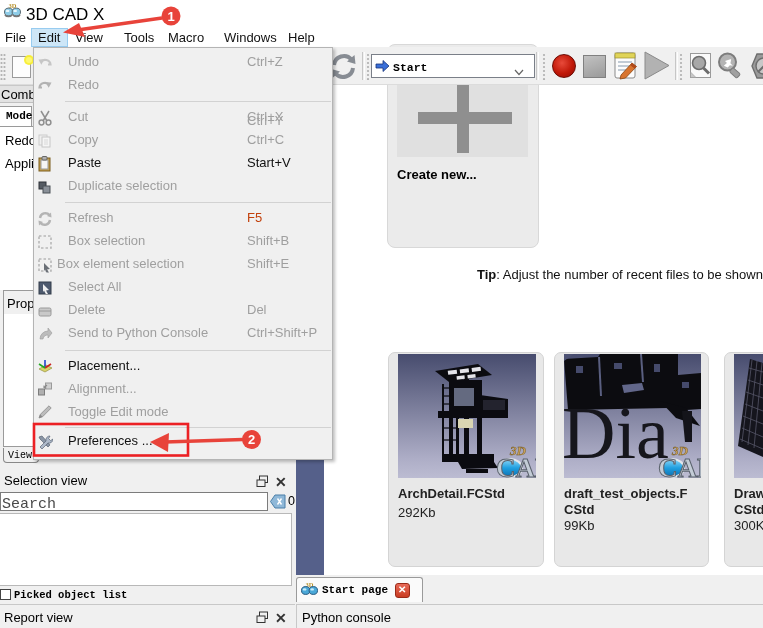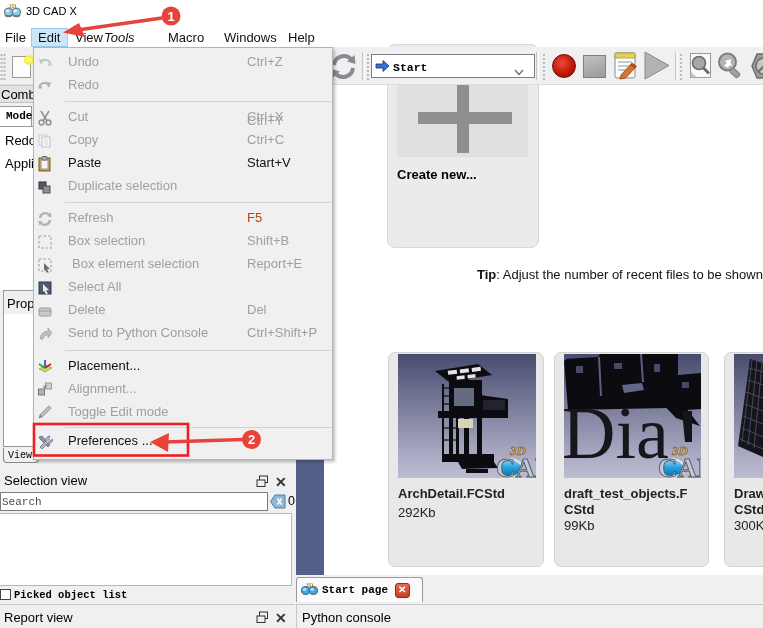--- a/index.html
+++ b/index.html
@@ -15,29 +15,29 @@
 <div class="abs" style="left:4px;top:2px;">
 <svg width="17" height="16" viewBox="0 0 17 16">
   <text x="8.5" y="6" font-size="6.5" font-weight="bold" fill="#b8922e" text-anchor="middle" font-family="Liberation Serif">3D</text>
   <ellipse cx="4.7" cy="10" rx="4.2" ry="3.9" fill="#8fcde8" stroke="#5a6a72" stroke-width="1"></ellipse>
   <ellipse cx="12.3" cy="10" rx="4.2" ry="3.9" fill="#8fcde8" stroke="#5a6a72" stroke-width="1"></ellipse>
   <path d="M1 13 a4 3 0 0 0 7 0 M9 13 a4 3 0 0 0 7 0" fill="none" stroke="#777" stroke-width="1.6"></path>
   <ellipse cx="3.6" cy="8.9" rx="1.8" ry="1.2" fill="#e8f6fc"></ellipse>
   <ellipse cx="11.2" cy="8.9" rx="1.8" ry="1.2" fill="#e8f6fc"></ellipse>
 </svg>
 </div>
-<div class="abs" style="left:26px;top:5px;font-size:11px;color:#000;">3D CAD X</div>
+<div class="abs" style="left:26px;top:5px;font-size:17px;color:#000;">3D CAD X</div>
 
 <div class="abs" style="left:0;top:28px;width:763px;height:19px;background:#ffffff;"></div>
 <div class="abs" style="left:31px;top:28px;width:37px;height:19px;background:#cde6f7;border:1px solid #98ccf0;"></div>
 <div class="abs" style="left:0;top:30px;width:608px;height:17px;font-size:13px;color:#111;">
   <span class="abs" style="left:5px;">File</span>
   <span class="abs" style="left:38px;">Edit</span>
   <span class="abs" style="left:75px;">View</span>
-  <span class="abs" style="left:104px;font-style:italic;">Tools</span>
+  <span class="abs" style="left:124px;">Tools</span>
   <span class="abs" style="left:168px;">Macro</span>
   <span class="abs" style="left:224px;">Windows</span>
   <span class="abs" style="left:288px;">Help</span>
 </div>
 
 <div class="abs" style="left:296px;top:85px;width:28px;height:490px;background:#55608a;"></div>
 <div class="abs" style="left:324px;top:85px;width:439px;height:490px;background:#ffffff;"></div>
 
 <div class="abs" style="left:387px;top:44px;width:152px;height:204px;background:#ebebeb;border:1px solid #d8d8d8;border-radius:8px;"></div>
 <div class="abs" style="left:397px;top:52px;width:131px;height:105px;background:#e0e0e0;"></div>
@@ -329,21 +329,21 @@
 <div class="abs" style="left:4px;top:473px;font-size:13px;color:#000;">Selection view</div>
 <div class="abs" style="left:256px;top:474px;">
 <svg width="13" height="13" viewBox="0 0 13 13">
       <rect x="3.5" y="1" width="8" height="6.5" fill="#f0f0f0" stroke="#333"></rect>
       <rect x="1" y="5" width="8" height="6.5" fill="#f0f0f0" stroke="#333"></rect>
     </svg>
 </div>
 <div class="abs" style="left:275px;top:474px;font-size:14px;color:#333;font-weight:bold;">✕</div>
 
 <div class="abs" style="left:0;top:492px;width:268px;height:19px;background:#fff;border:1px solid #7c7c7c;"></div>
-<div class="abs mono" style="left:2px;top:496px;font-size:11px;color:#4a4a4a;text-align:center;">Search</div>
+<div class="abs mono" style="left:2px;top:496px;font-size:15px;color:#4a4a4a;text-align:center;">Search</div>
 <div class="abs" style="left:270px;top:494px;">
 <svg width="16" height="15" viewBox="0 0 16 15">
   <path d="M5 1 L15 1 L15 14 L5 14 L0.5 7.5 Z" fill="#8fb8d8" stroke="#4a7fa8"></path>
   <path d="M7.5 4.5 l4 6 M11.5 4.5 l-4 6" stroke="#ffffff" stroke-width="1.4"></path>
 </svg>
 </div>
 <div class="abs" style="left:288px;top:494px;font-size:12.5px;color:#000;">0</div>
 <div class="abs" style="left:0;top:513px;width:292px;height:73px;background:#fff;border:1px solid #b8b8b8;border-left:0;"></div>
 <div class="abs" style="left:0;top:589px;width:11px;height:11px;background:#fff;border:1px solid #444;"></div>
 <div class="abs mono" style="left:14px;top:589px;font-size:10.5px;font-weight:bold;color:#000;">Picked object list</div>
@@ -433,22 +433,22 @@
 <div class="abs" style="left:247px;top:210.0px;font-size:13px;color:#c2410c;text-align:center;">F5</div>
 <div class="abs" style="left:37px;top:233.5px;"><svg width="16" height="16" viewBox="0 0 16 16">
         <rect x="2" y="2" width="12" height="12" fill="none" stroke="#b8b8b8" stroke-width="1.6" stroke-dasharray="2.5 2"></rect>
       </svg></div>
 <div class="abs" style="left:68px;top:233.0px;font-size:13px;color:#9f9f9f;">Box selection</div>
 <div class="abs" style="left:247px;top:233.0px;font-size:13px;color:#9f9f9f;">Shift+B</div>
 <div class="abs" style="left:37px;top:256.5px;"><svg width="16" height="16" viewBox="0 0 16 16">
         <rect x="2" y="2" width="12" height="12" fill="none" stroke="#b8b8b8" stroke-width="1.6" stroke-dasharray="2.5 2"></rect>
         <path d="M7 6 L13 12 L10 12.5 L12 15.5 L9.5 15.5 L8 12.5 L7 14 Z" fill="#6a6f76"></path>
       </svg></div>
-<div class="abs" style="left:72px;top:256.0px;font-size:13px;color:#9f9f9f;">Box element selection</div>
-<div class="abs" style="left:247px;top:256.0px;font-size:13px;color:#9f9f9f;">Report+E</div>
+<div class="abs" style="left:57px;top:256.0px;font-size:13px;color:#9f9f9f;">Box element selection</div>
+<div class="abs" style="left:247px;top:256.0px;font-size:13px;color:#9f9f9f;">Shift+E</div>
 <div class="abs" style="left:37px;top:279.5px;"><svg width="16" height="16" viewBox="0 0 16 16">
         <rect x="2" y="2" width="12" height="12" fill="#4e5a6e" stroke="#333c4a"></rect>
         <path d="M6 4 L12 10 L9 10.5 L11 14 L8.8 14 L7 10.5 L6 12 Z" fill="#f0f0f0"></path>
       </svg></div>
 <div class="abs" style="left:68px;top:279.0px;font-size:13px;color:#9f9f9f;">Select All</div>
 <div class="abs" style="left:37px;top:302.5px;"><svg width="16" height="16" viewBox="0 0 16 16">
         <rect x="2" y="5" width="12" height="8" rx="1.5" fill="#c9c9c9" stroke="#9a9a9a"></rect>
         <line x1="2" y1="8" x2="14" y2="8" stroke="#9a9a9a"></line>
       </svg></div>
 <div class="abs" style="left:68px;top:302.0px;font-size:13px;color:#9f9f9f;">Delete</div>

